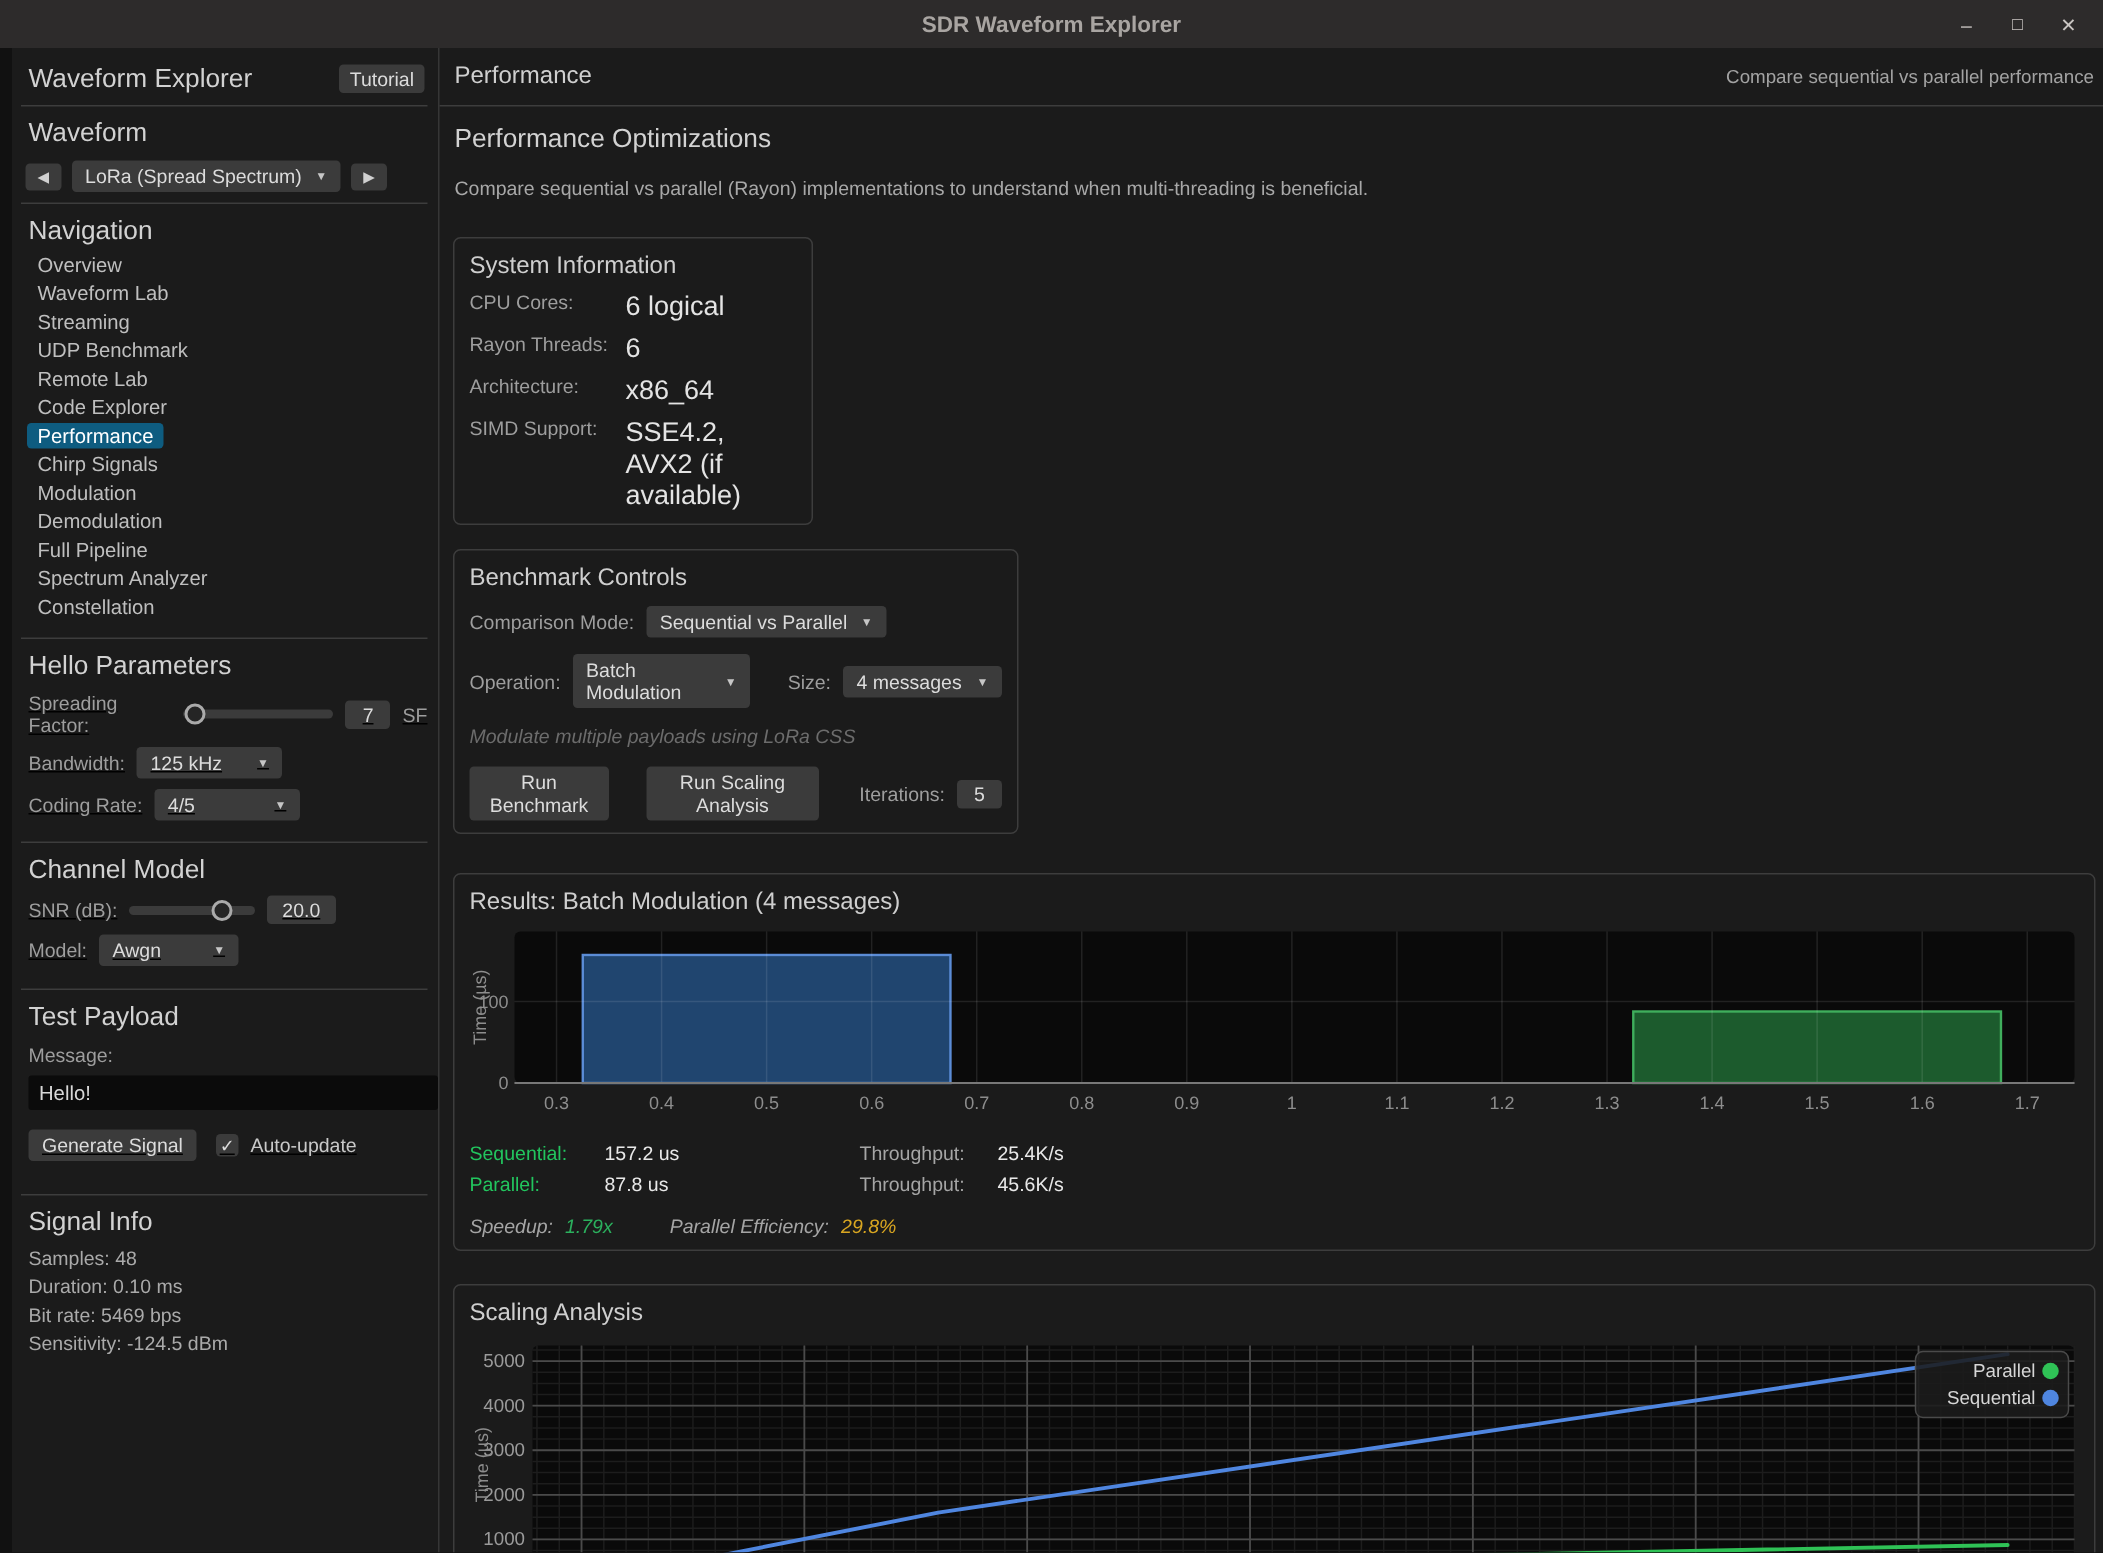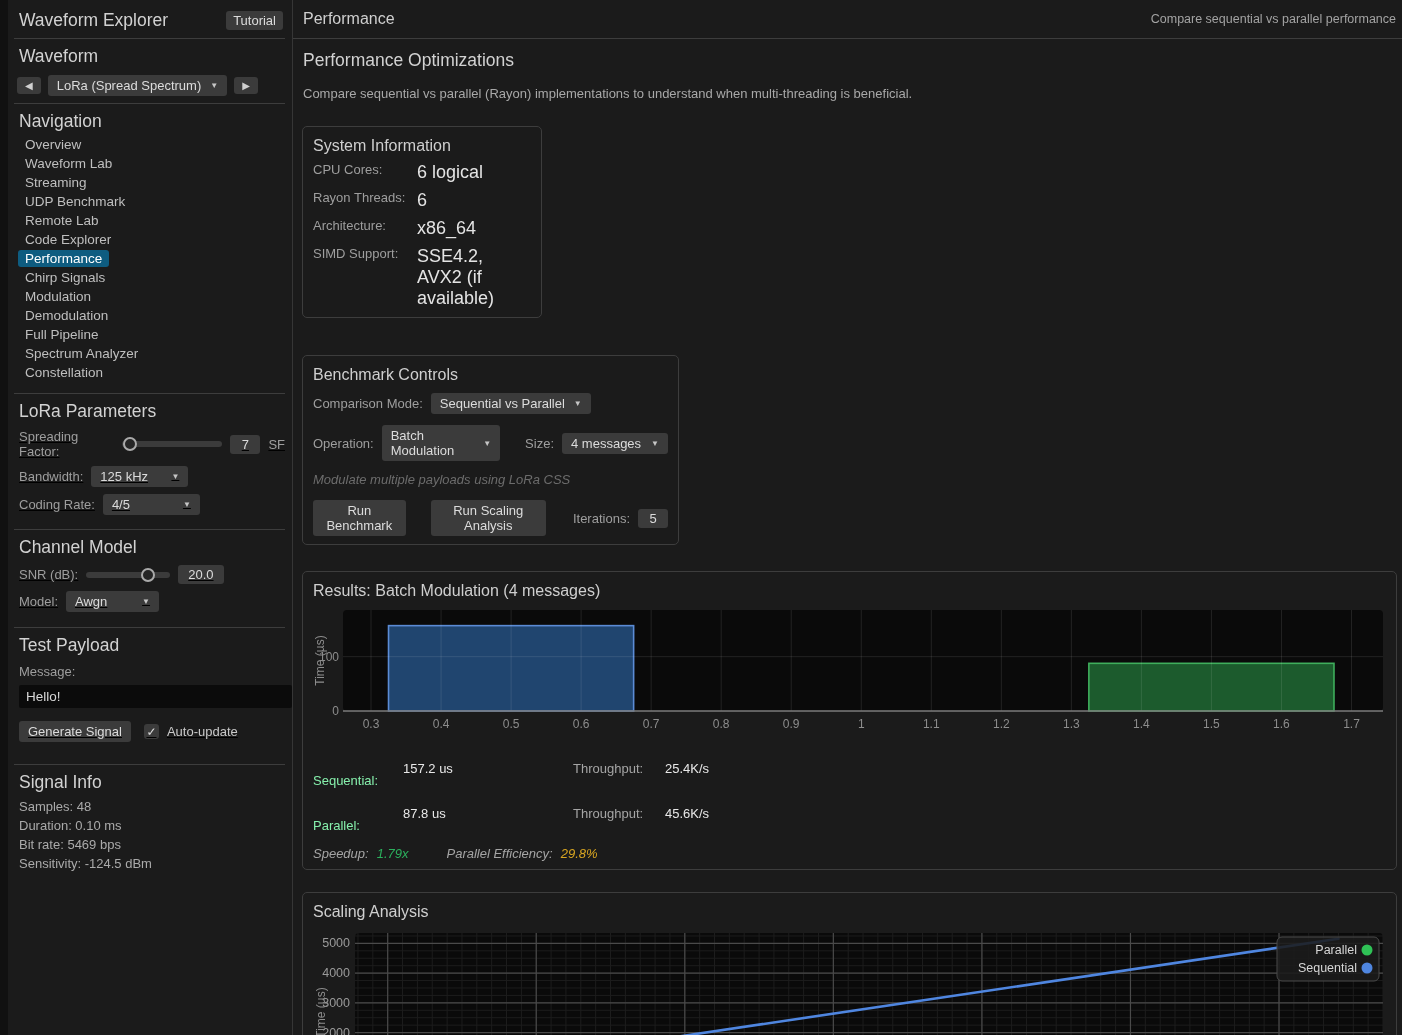--- a/index.html
+++ b/index.html
@@ -72,45 +72,53 @@
   .intro-h { margin-top:11px; margin-left:1px; }
   .intro-d { margin-top:15px; margin-left:1px; font-size:13px; color:#a8a8a8; }
 
   .groupbox { border:1px solid #3d3d3d; border-radius:5px; background:#1b1b1b; padding:8px 10px; }
   .gb-title { font-size:16px; color:#cfcfcf; margin:2px 0 6px 0; }
 
   .sysinfo { width:240px; margin-top:25px; }
   .si-row { display:flex; margin-top:7px; }
   .si-row .lbl { width:104px; flex:0 0 auto; }
 
-  .bench { width:377px; margin-top:37px; }
+  .bench { width:377px; margin-top:16px; }
   .b-row { display:flex; align-items:center; gap:8px; margin-top:9px; }
   .hint { margin-top:11px; font-size:13px; font-style:italic; color:#6c6c6c; }
 
   .results { margin-top:26px; }
   .scaling { margin-top:22px; }
   .stats { margin-top:8px; }
   .stat-row { display:flex; align-items:center; margin-top:6px; font-size:13px; }
-  .stat-row .c1 { width:90px; color:#86efac;margin-top:24px; }
+  .stat-row .c1 { width:90px; color:#22c55e; }
   .stat-row .c2 { width:86px; color:#e8e8e8; }
   .stat-row .c3 { width:92px; color:#a5a5a5; margin-left:84px; }
   .stat-row .c4 { color:#e8e8e8; }
   .speed-row { display:flex; align-items:center; margin-top:13px; font-size:13px;font-style:italic; }
   .green { color:#2bb05d; }
   .gold  { color:#d9a621; }
   .speed-row .gap { width:38px; }
   .speed-row .lab { color:#a5a5a5; margin-right:8px; }
 
   svg text { font-family:"Liberation Sans",sans-serif; }
 </style>
 </head>
 <body>
 
 <div class="window">
 
+  <div class="titlebar">
+    <span class="title">SDR Waveform Explorer</span>
+    <div class="win-controls">
+      <span class="win-btn">–</span>
+      <span class="win-btn max">□</span>
+      <span class="win-btn">✕</span>
+    </div>
+  </div>
 
   <div class="app">
     <div class="frame-edge"></div>
 
     <aside class="sidebar">
 
       <div class="sb-header">
         <span class="h-lg">Waveform Explorer</span>
         <button class="btn small">Tutorial</button>
       </div>
@@ -138,21 +146,21 @@
         <div class="nav-item selected">Performance</div>
         <div class="nav-item">Chirp Signals</div>
         <div class="nav-item">Modulation</div>
         <div class="nav-item">Demodulation</div>
         <div class="nav-item">Full Pipeline</div>
         <div class="nav-item">Spectrum Analyzer</div>
         <div class="nav-item">Constellation</div>
       </div>
       <hr class="sep" style="margin-top:12px">
 
-      <div class="h-lg" style="margin:6px 0 2px 5px">LoRa Parameters</div>
+      <div class="h-lg" style="margin:6px 0 2px 5px">Hello Parameters</div>
       <div class="p-row">
         <span class="lbl">Spreading Factor:</span>
         <span class="slider" style="width:100px">
           <span class="track" style="display:block"></span>
           <span class="knob" style="left:8%"></span>
         </span>
         <span class="dragvalue">7</span>
         <span class="lbl">SF</span>
       </div>
       <div class="p-row">

